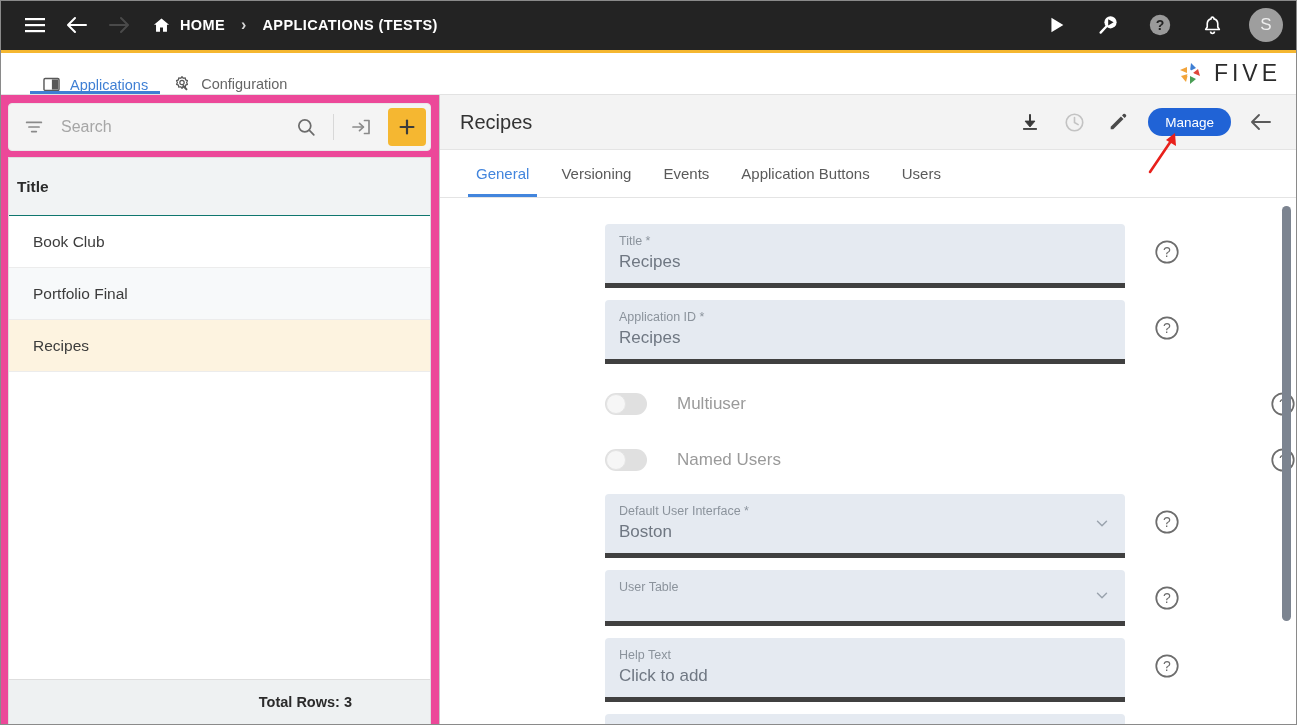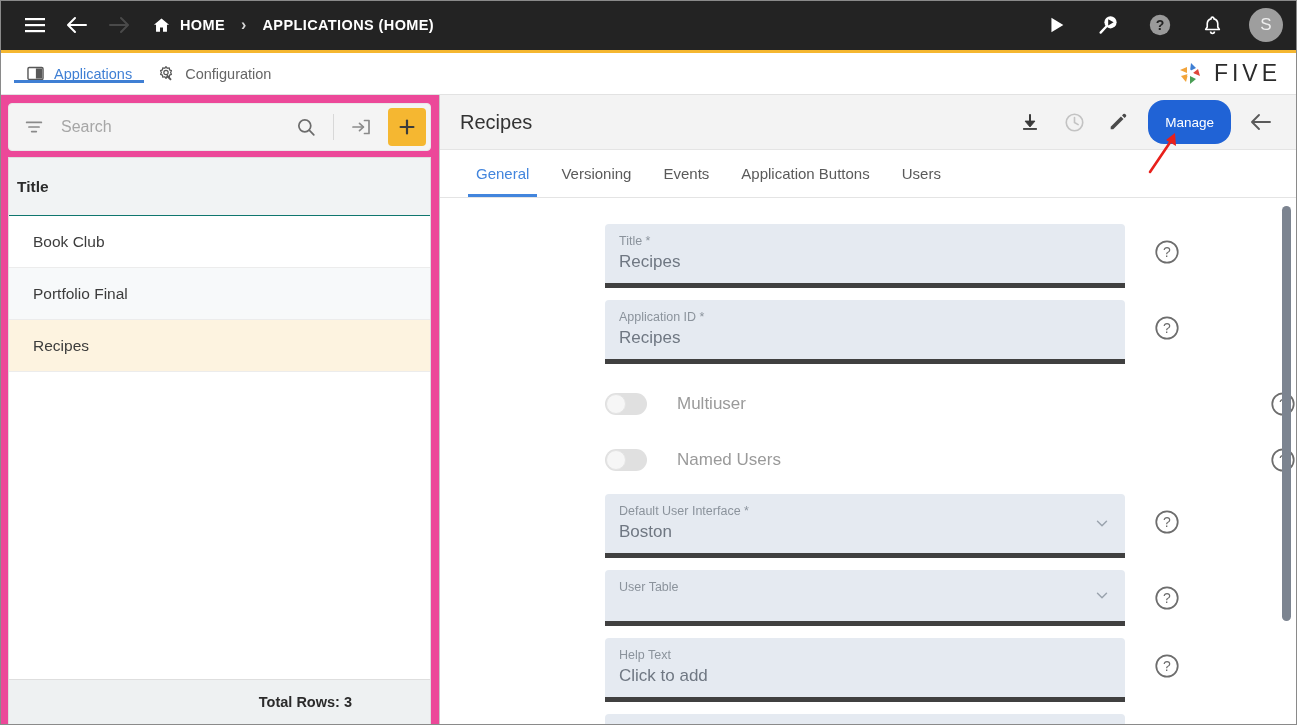--- a/index.html
+++ b/index.html
@@ -26,21 +26,21 @@
   .tb-right { display: flex; align-items: center; gap: 10px; }
   .avatar {
     width: 34px; height: 34px; border-radius: 50%; background: #9e9e9e;
     color: #efefef; font-size: 17px; display: flex; align-items: center;
     justify-content: center; cursor: pointer; margin-left: 6px;
   }
 
   
   .tabstrip {
     height: 42px; flex: 0 0 42px; background: #ffffff; display: flex;
-    align-items: center; padding-left: 14px; position: relative;
+    align-items: flex-end; padding-left: 30px; position: relative;
     border-bottom: 1px solid #e2e2e2;
   }
   .ttab {
     display: flex; align-items: center; gap: 9px; padding: 0 12px;
     cursor: pointer; position: relative; color: #666; font-size: 14.5px;
   }
   .ttab.active { color: #3f7fd4; }
   .ttab.active::after {
     content: ""; position: absolute; left: 0; right: 0; bottom: 0;
     height: 3px; background: #3f7fd4;
@@ -101,21 +101,21 @@
   .dhead {
     height: 55px; flex: 0 0 55px; background: #f3f3f3; display: flex;
     align-items: center; padding: 0 14px 0 20px; border-bottom: 1px solid #e4e4e4;
     position: relative;
   }
   .dtitle { font-size: 20px; color: #333; }
   .dspacer { flex: 1; }
   .dic { width: 44px; height: 44px; display: flex; align-items: center; justify-content: center; cursor: pointer; }
   .manage-btn {
     background: #2063d6; color: #fff; border: none; border-radius: 16px;
-    height: 44px; padding: 0 17px; font-size: 13.5px; cursor: pointer;
+    height: 28px; padding: 0 17px; font-size: 13.5px; cursor: pointer;
     font-family: "Liberation Sans", sans-serif; margin: 0 8px;
   }
   .redarrow { position: absolute; left: 1142px; top: 128px; pointer-events: none; z-index: 30; }
 
   .dtabs {
     height: 48px; flex: 0 0 48px; display: flex; align-items: stretch;
     padding-left: 20px; border-bottom: 1px solid #e4e4e4; background: #fff;
   }
   .dtab {
     display: flex; align-items: center; padding: 0 16px; cursor: pointer;
@@ -193,21 +193,21 @@
           </g>
         </svg>
     </div>
     <div class="crumb-home">
       <svg width="19" height="19" viewBox="0 0 24 24">
           <path d="M12 3 2.5 11h2.6v9h5v-5.6h3.8V20h5v-9H21.5Z" fill="#fff"></path>
         </svg>
       <span class="crumb-txt">HOME</span>
     </div>
     <span class="crumb-sep">›</span>
-    <span class="crumb-cur">APPLICATIONS (HOME)</span>
+    <span class="crumb-cur">APPLICATIONS (TESTS)</span>
 
     <div class="tb-spacer"></div>
 
     <div class="tb-right">
       <div class="tb-icon">
         <svg width="22" height="22" viewBox="0 0 24 24">
             <polygon points="7,4 20,12 7,20" fill="#fff"></polygon>
           </svg>
       </div>
       <div class="tb-icon">

